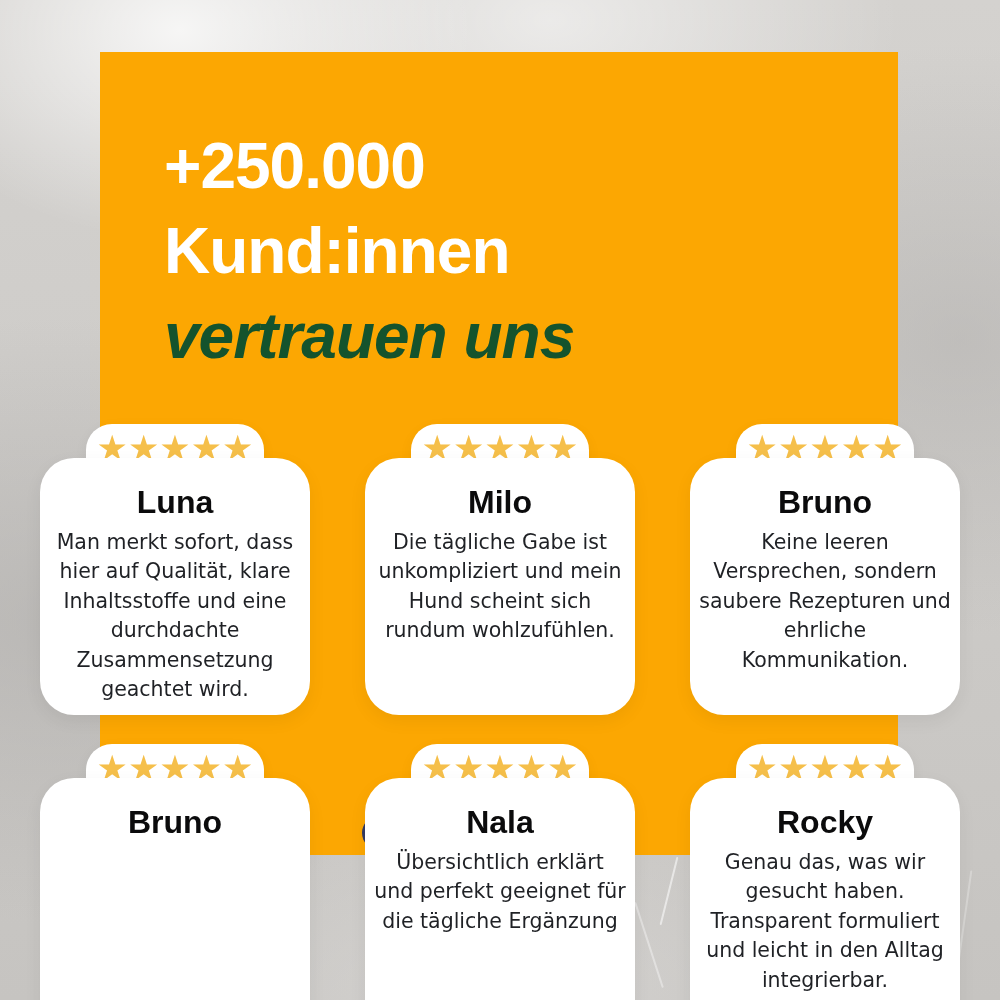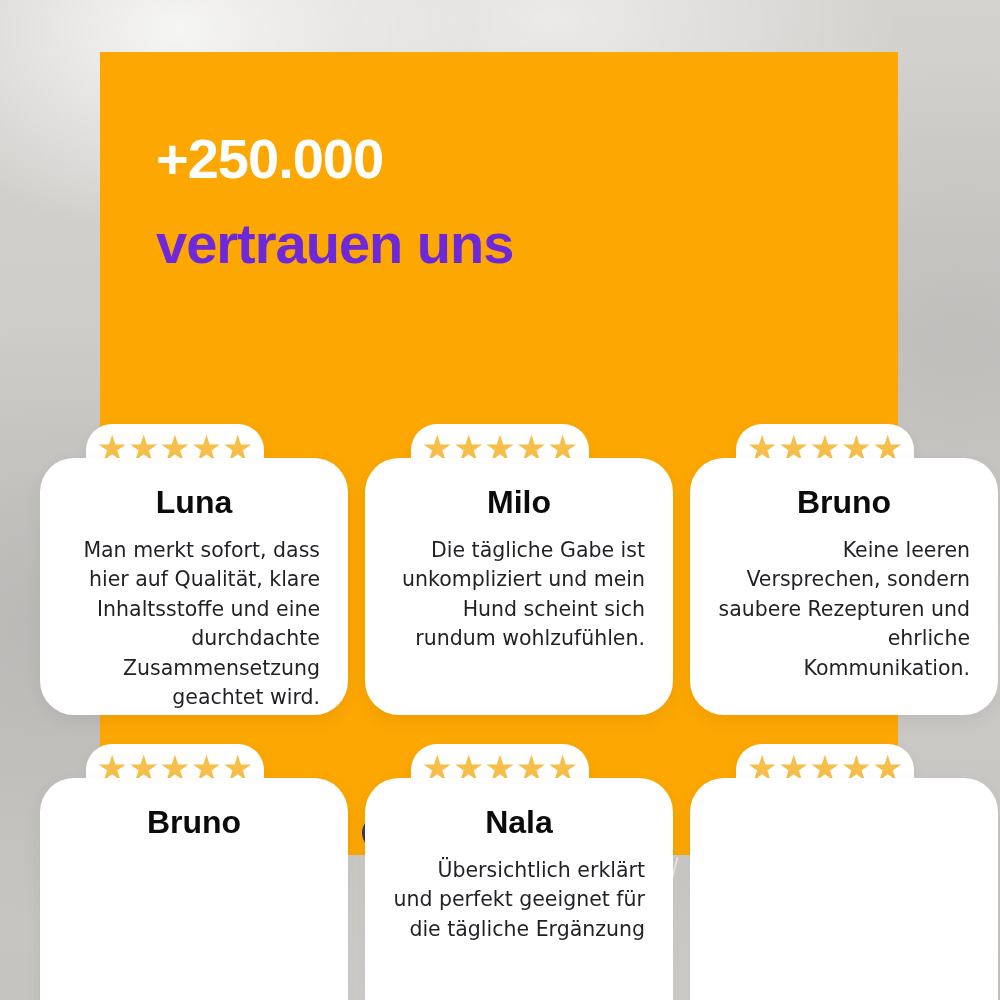--- a/index.html
+++ b/index.html
@@ -33,23 +33,23 @@
   .banner {
     position: absolute;
     left: 100px; top: 52px;
     width: 798px; height: 803px;
     z-index: 1;
   }
 
   .headline {
     position: absolute;
     left: 48px; top: 56px;
-    margin: 8px;
+    margin: 16px;
     font-weight: 700;
-    font-size: 56px;
+    font-size: 64px;
     line-height: 85px;
     letter-spacing: -1px;
     color: #fff;
   }
   .headline .accent-line { display: block; }
 
   .logo-dot {
     position: absolute;
     left: 362px; top: 816px;
     width: 34px; height: 34px;
@@ -80,61 +80,61 @@
     line-height: 48px;
     font-size: 35px;
     letter-spacing: 0px;
     white-space: nowrap;
     box-shadow: 0 4px 14px rgba(0,0,0,.05);
   }
 
   .card {
     position: absolute;
     left: 0; top: 34px;
-    width: 308px;
+    width: 270px;
     background: #fff;
     border-radius: 34px;
     box-sizing: border-box;
     text-align: center;
     box-shadow: 0 6px 18px rgba(0,0,0,.06);
   }
   .row-top .card    { height: 257px; }
   .row-bottom .card { height: 300px; }
 
   .reviewer-name {
     margin-top: 26px;
     font-weight: 700;
     font-size: 32px;
     line-height: 36px;
     color: #0b0b0c;
     font-family: "Liberation Sans", sans-serif;
   }
   .review-text {
-    margin: 16px auto 0;
+    margin: 8px auto 0;
     width: 252px;
     font-family: "DejaVu Sans", sans-serif;
     font-size: 20.5px;
     line-height: 29.4px;
     color: #1f2125;
-    text-align: right;
   }
 </style>
 </head>
 <body>
 
 <div class="canvas">
 
   <div class="crack c1"></div>
   <div class="crack c2"></div>
   <div class="crack c3"></div>
 
   <div class="banner" id="banner" style="background: rgb(252, 167, 2);">
     <h1 class="headline" style="color: rgb(255, 255, 255);">
       <span>+250.000</span><br>
-      <span class="accent-line" id="headline-accent" style="color: #6d28d9;">vertrauen uns</span>
+      <span>Kund:innen</span>
+      <span class="accent-line" id="headline-accent" style="color: #14532d; font-style: italic;">vertrauen uns</span>
     </h1>
   </div>
 
   <div class="logo-dot" id="logo-dot" style="background: rgb(52, 58, 98);"></div>
 
   <div id="cards">
   <div class="card-wrap pos0 row-top">
     <div class="star-tab"><span style="color: rgb(245, 191, 74);">★</span><span style="color: rgb(245, 191, 74);">★</span><span style="color: rgb(245, 191, 74);">★</span><span style="color: rgb(245, 191, 74);">★</span><span style="color: rgb(245, 191, 74);">★</span></div>
     <div class="card">
       <div class="reviewer-name">Luna</div>
@@ -169,16 +169,18 @@
     <div class="star-tab"><span style="color: rgb(245, 191, 74);">★</span><span style="color: rgb(245, 191, 74);">★</span><span style="color: rgb(245, 191, 74);">★</span><span style="color: rgb(245, 191, 74);">★</span><span style="color: rgb(245, 191, 74);">★</span></div>
     <div class="card">
       <div class="reviewer-name">Nala</div>
       <div class="review-text">Übersichtlich erklärt und perfekt geeignet für die tägliche Ergänzung</div>
     </div>
   </div>
 
   <div class="card-wrap pos5 row-bottom">
     <div class="star-tab"><span style="color: rgb(245, 191, 74);">★</span><span style="color: rgb(245, 191, 74);">★</span><span style="color: rgb(245, 191, 74);">★</span><span style="color: rgb(245, 191, 74);">★</span><span style="color: rgb(245, 191, 74);">★</span></div>
     <div class="card">
+      <div class="reviewer-name">Rocky</div>
+      <div class="review-text">Genau das, was wir gesucht haben. Transparent formuliert und leicht in den Alltag integrierbar.</div>
     </div>
   </div>
 </div>
 </div>
 
 </body></html>

